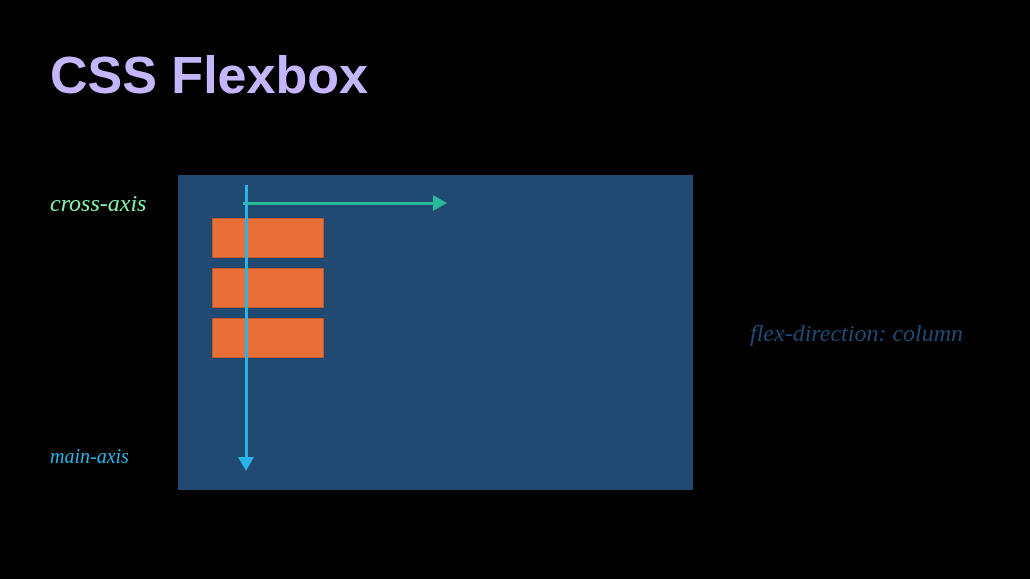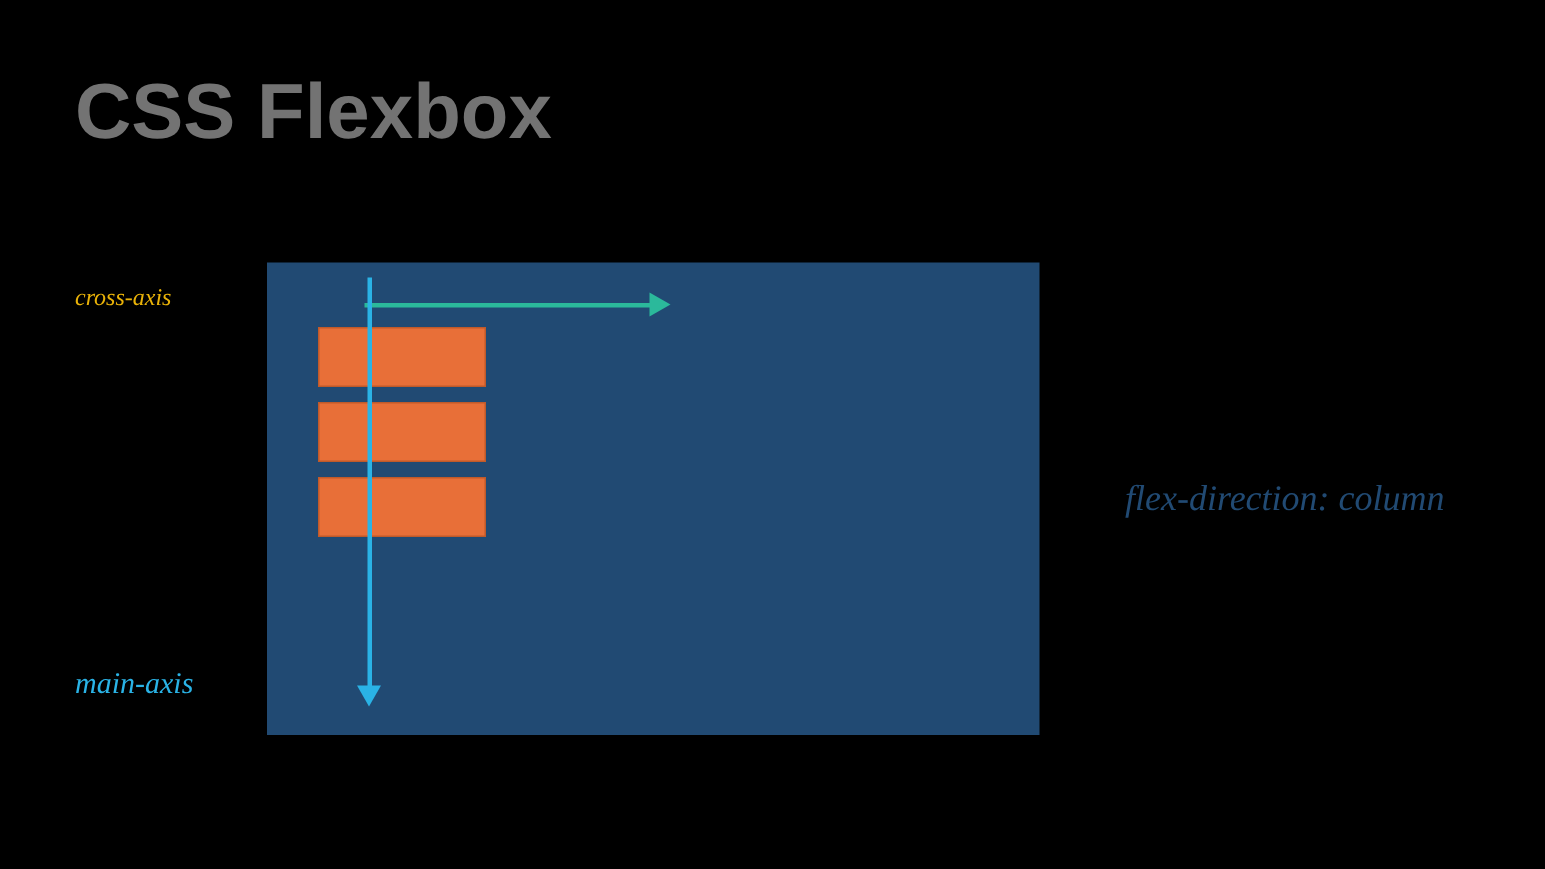--- a/index.html
+++ b/index.html
@@ -14,21 +14,21 @@
       font-family: Georgia, 'Times New Roman', serif;
       position: relative;
       overflow: hidden;
     }
     .title {
       position: absolute;
       top: 45px;
       left: 50px;
       font-size: 52px;
       font-weight: bold;
-      color: #737373;
+      color: #c4b5fd;
       font-family: -apple-system, BlinkMacSystemFont, 'Segoe UI', Helvetica, Arial, sans-serif;
     }
     .container-box {
       position: absolute;
       top: 175px;
       left: 178px;
       width: 515px;
       height: 315px;
       background: #214a73;
     }
@@ -40,22 +40,22 @@
       border: 1px solid #c05a2a;
     }
     .item-1 { top: 218px; left: 212px; }
     .item-2 { top: 268px; left: 212px; }
     .item-3 { top: 318px; left: 212px; }
     .cross-axis-label {
       position: absolute;
       top: 190px;
       left: 50px;
       font-style: italic;
-      font-size: 16px;
-      color: #eab308;
+      font-size: 24px;
+      color: #86efac;
     }
     .main-axis-label {
       position: absolute;
       top: 405px;
       left: 50px;
       font-style: italic;
       font-size: 20px;
       color: #2ab3e6;
       margin-top: 40px;
     }

